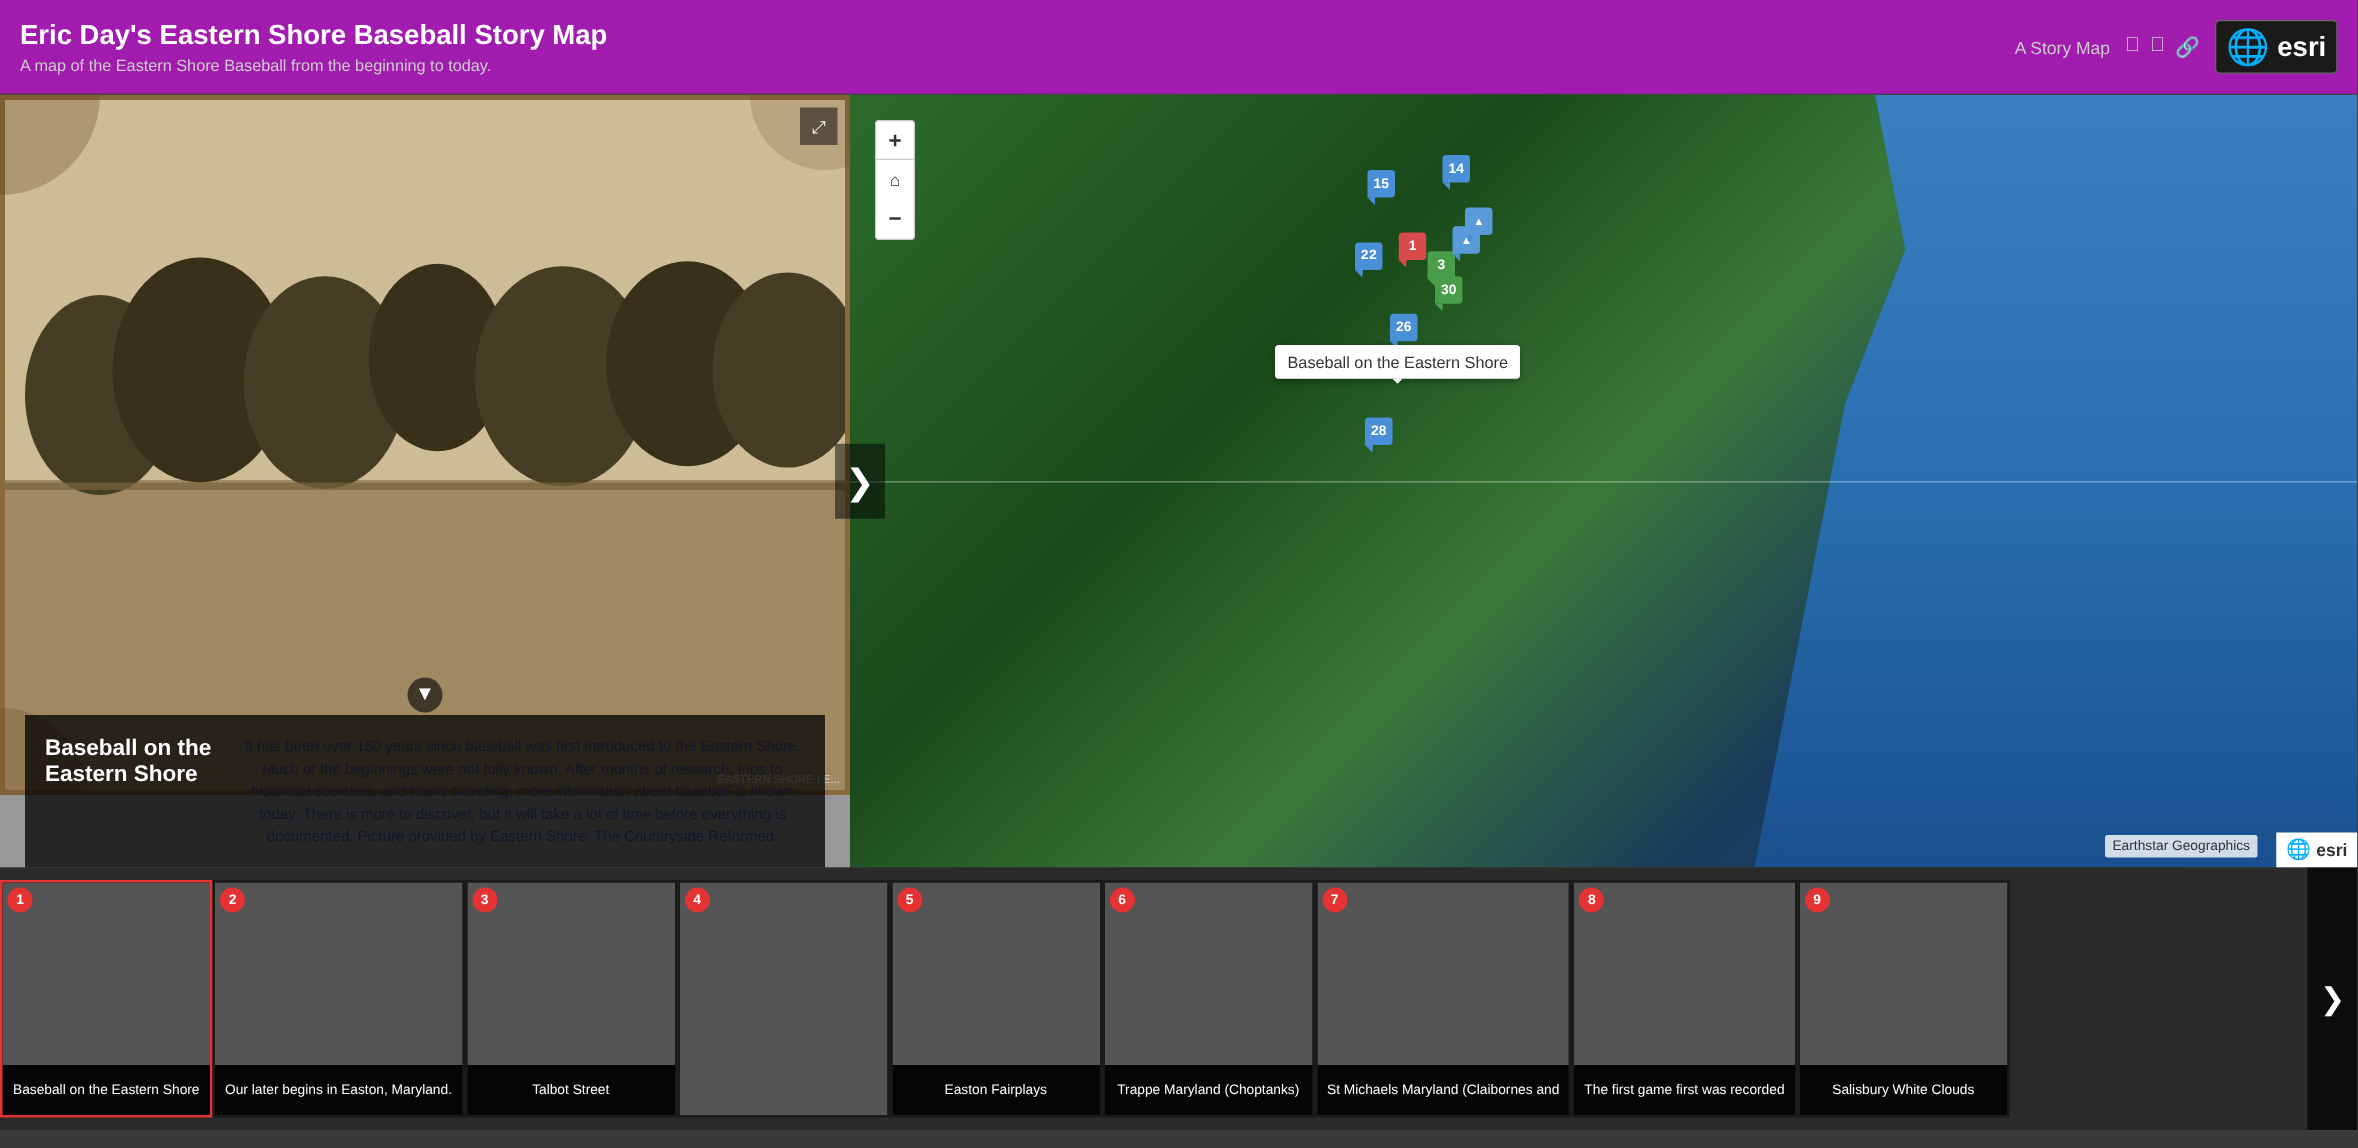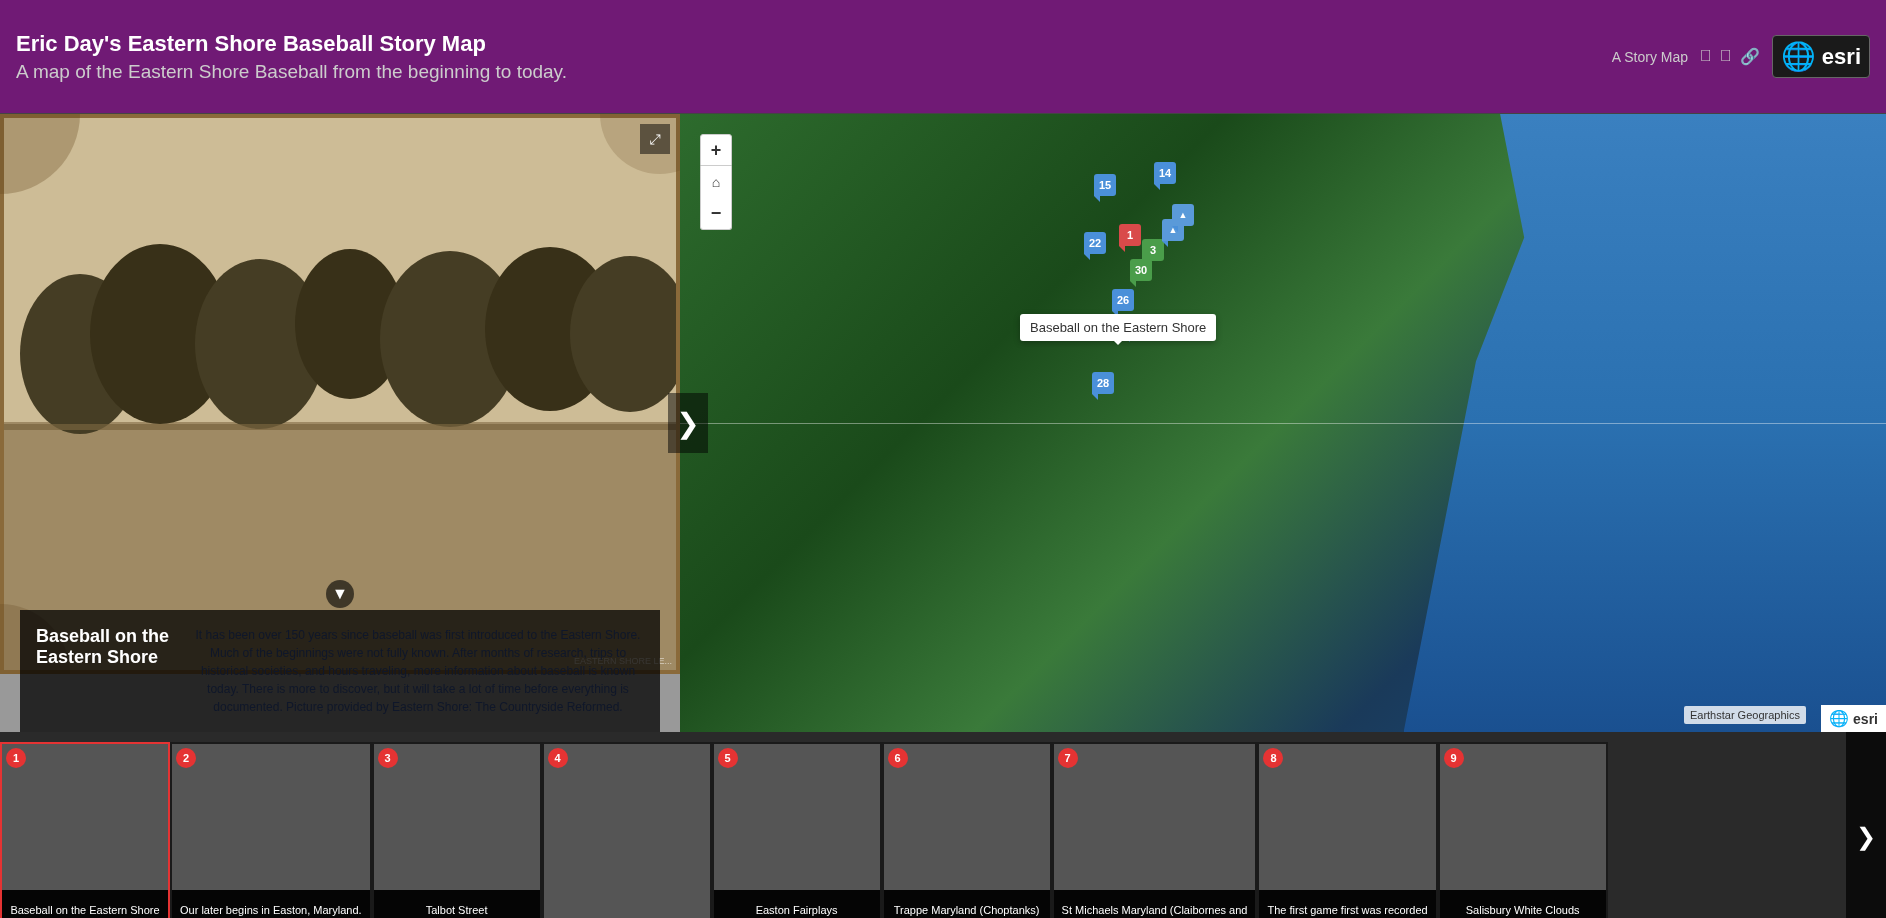--- a/index.html
+++ b/index.html
@@ -1,29 +1,29 @@
 <!DOCTYPE html>
 <html><head>
   <meta charset="utf-8">
   <style>
     * { box-sizing: border-box; margin: 0; padding: 0; }
     body { font-family: Arial, sans-serif; background: #3a3a3a; color: #fff; width: 1886px; height: 918px; overflow: hidden; }
 
     
     #header {
-      background: #701a75;
+      background: #a21caf;
       padding: 18px 16px;
       display: flex;
       align-items: center;
       justify-content: space-between;
-      height: 114px;
+      height: 76px;
       border-bottom: 1px solid #444;
     }
     #header-left h1 { font-size: 22px; font-weight: bold; color: #fff; }
-    #header-left p { font-size: 19px; color: #ccc; margin-top: 4px; }
+    #header-left p { font-size: 13px; color: #ccc; margin-top: 4px; }
     #header-right { display: flex; align-items: center; gap: 12px; }
     #header-right .story-map-label { font-size: 14px; color: #ccc; }
     #header-right .social-icons { display: flex; gap: 8px; }
     #header-right .social-icons span { font-size: 16px; color: #ccc; cursor: pointer; }
     #esri-logo {
       display: flex; align-items: center; gap: 6px;
       border: 1px solid #666; border-radius: 4px; padding: 4px 8px;
       background: #1a1a1a;
     }
     #esri-logo .globe { font-size: 28px; }
@@ -444,30 +444,30 @@
       </div>
 
       <div id="map-divider"></div>
 
       <div class="map-pin" style="top:48px; left:430px;">
         <div class="pin-badge">14</div>
       </div>
       <div class="map-pin" style="top:60px; left:370px;">
         <div class="pin-badge">15</div>
       </div>
-      <div class="map-pin" style="top:118px; left:360px;">
+      <div class="map-pin" style="top:118px; left:360px;font-family:Liberation Mono, monospace;">
         <div class="pin-badge">22</div>
       </div>
       <div class="map-pin" style="top:110px; left:395px;">
         <div class="pin-badge red">1</div>
       </div>
       <div class="map-pin" style="top:125px; left:418px;">
         <div class="pin-badge green">3</div>
       </div>
-      <div class="map-pin" style="top:145px; left:406px;">
+      <div class="map-pin" style="top:145px; left:424px;">
         <div class="pin-badge green">30</div>
       </div>
       <div class="map-pin" style="top:175px; left:388px;">
         <div class="pin-badge">26</div>
       </div>
       <div class="map-pin" style="top:200px; left:400px;">
         <div class="pin-badge">27</div>
       </div>
       <div class="map-pin" style="top:258px; left:368px;">
         <div class="pin-badge">28</div>

